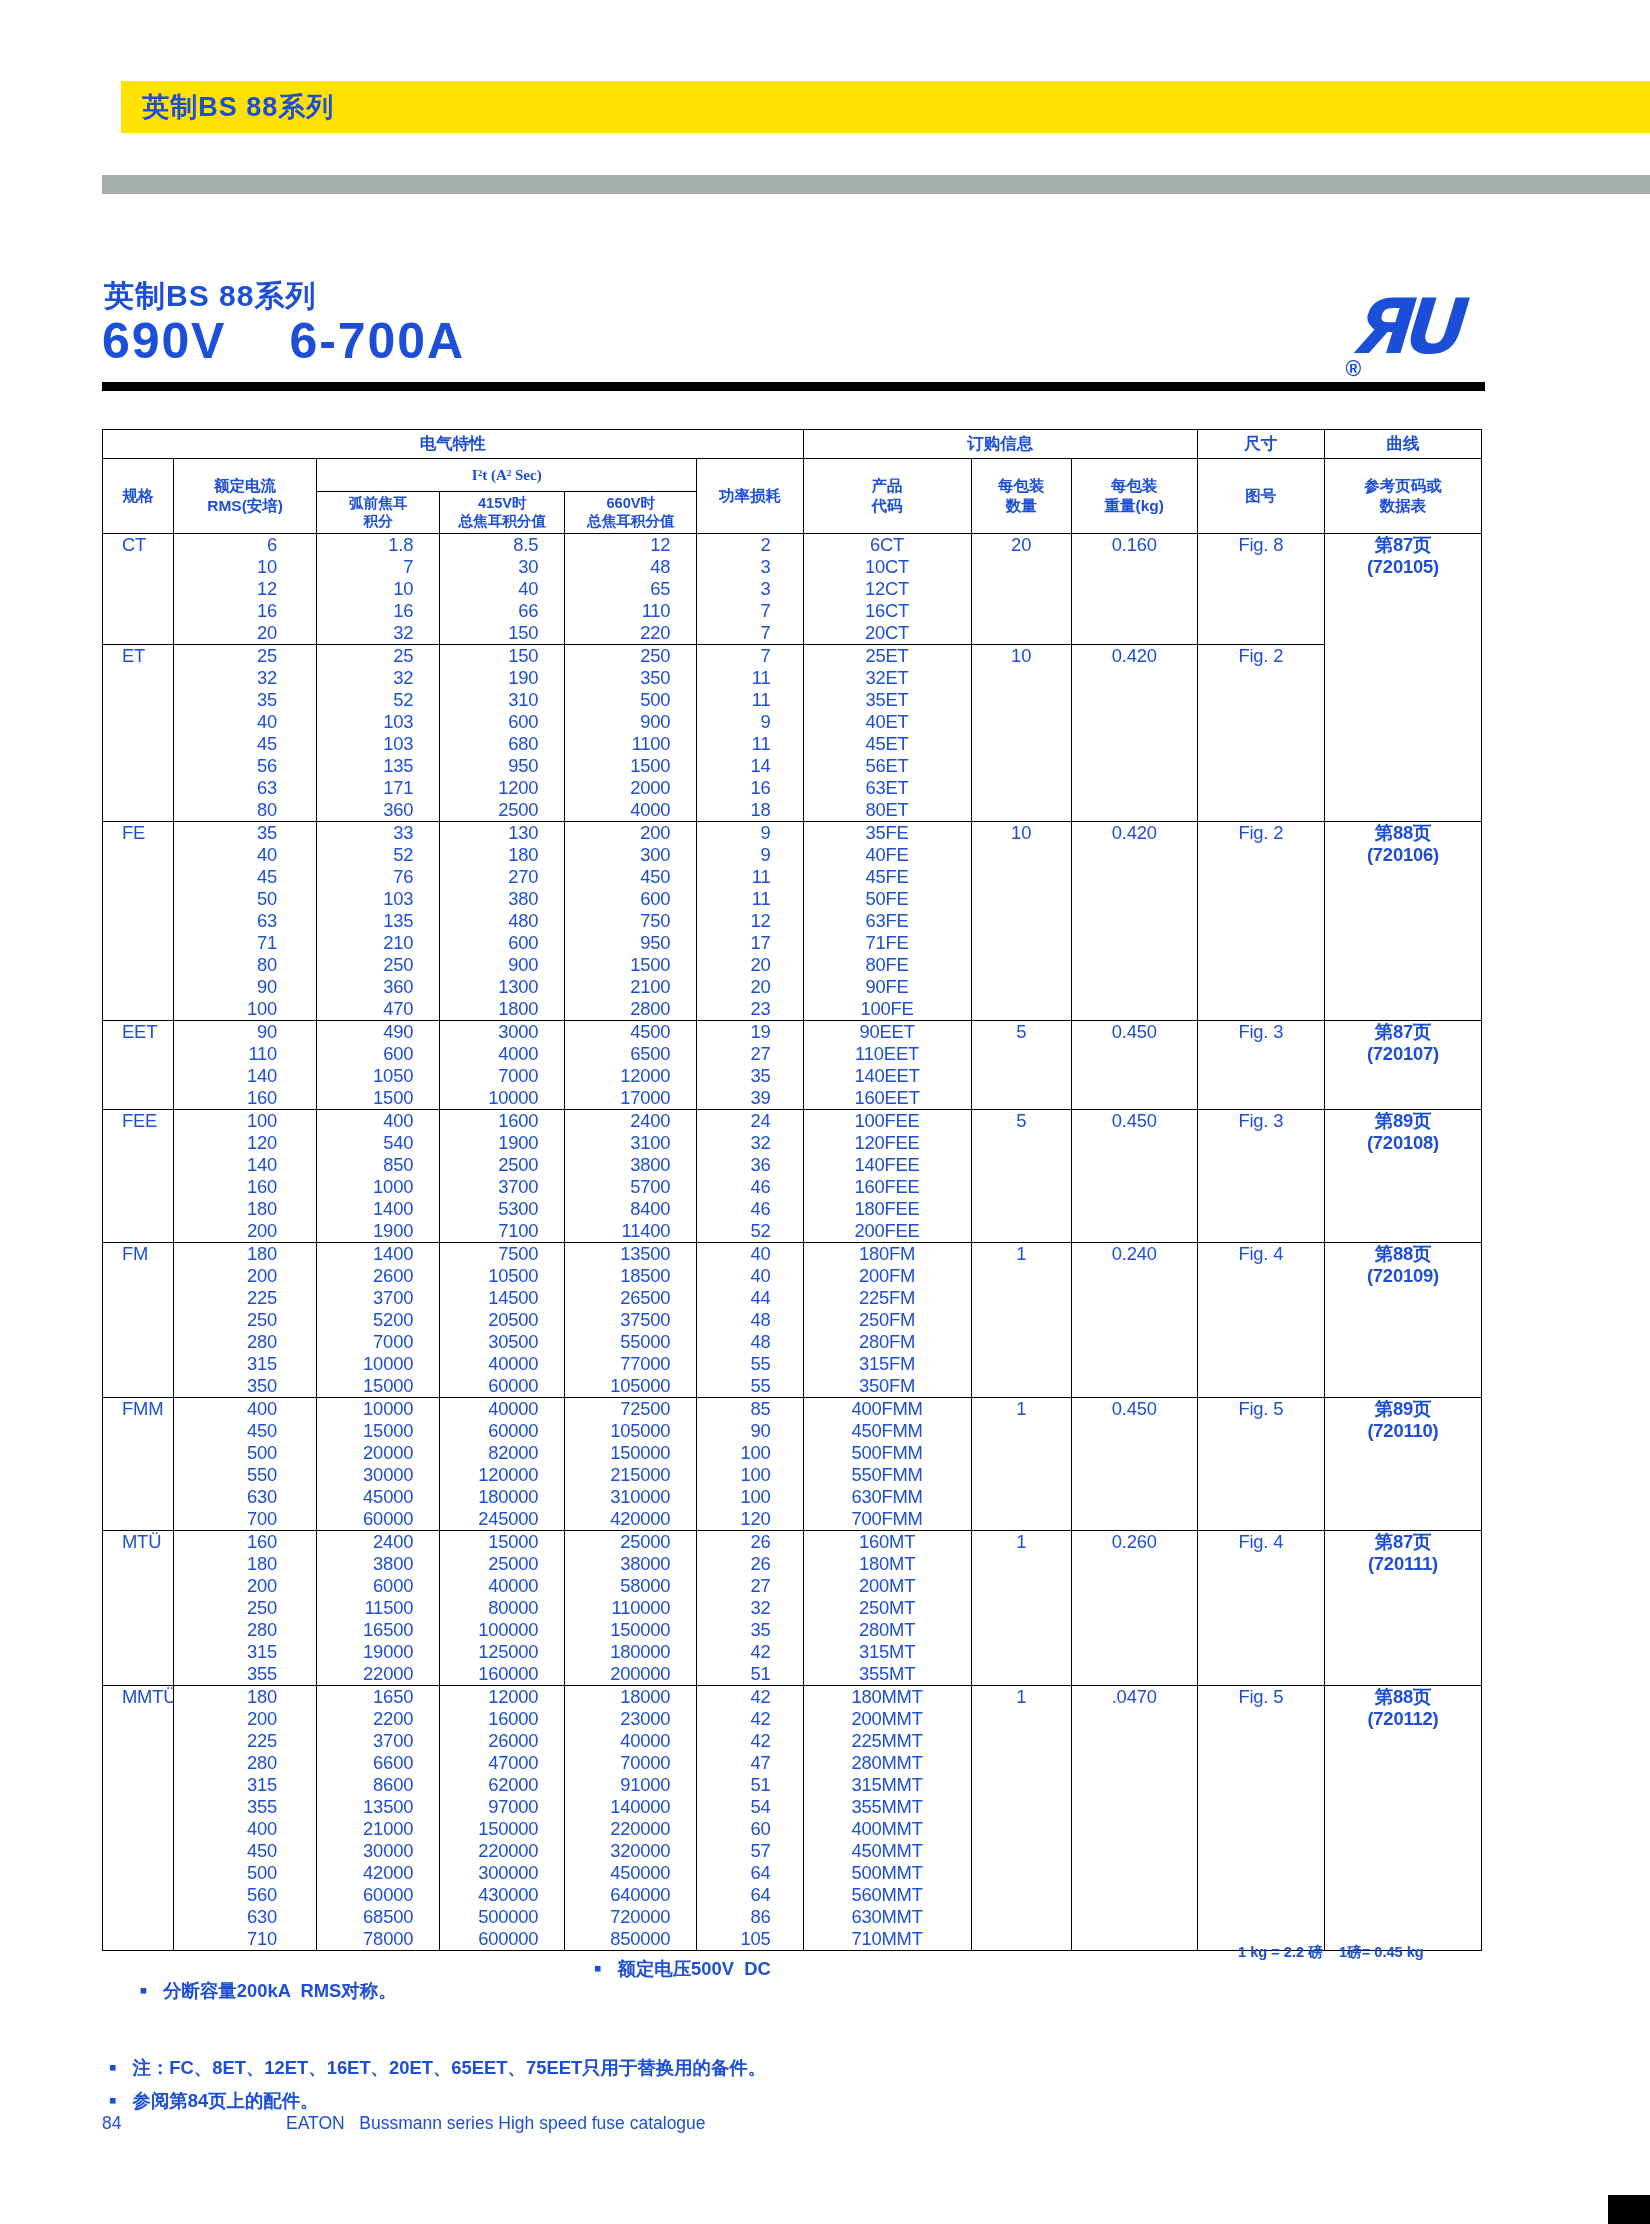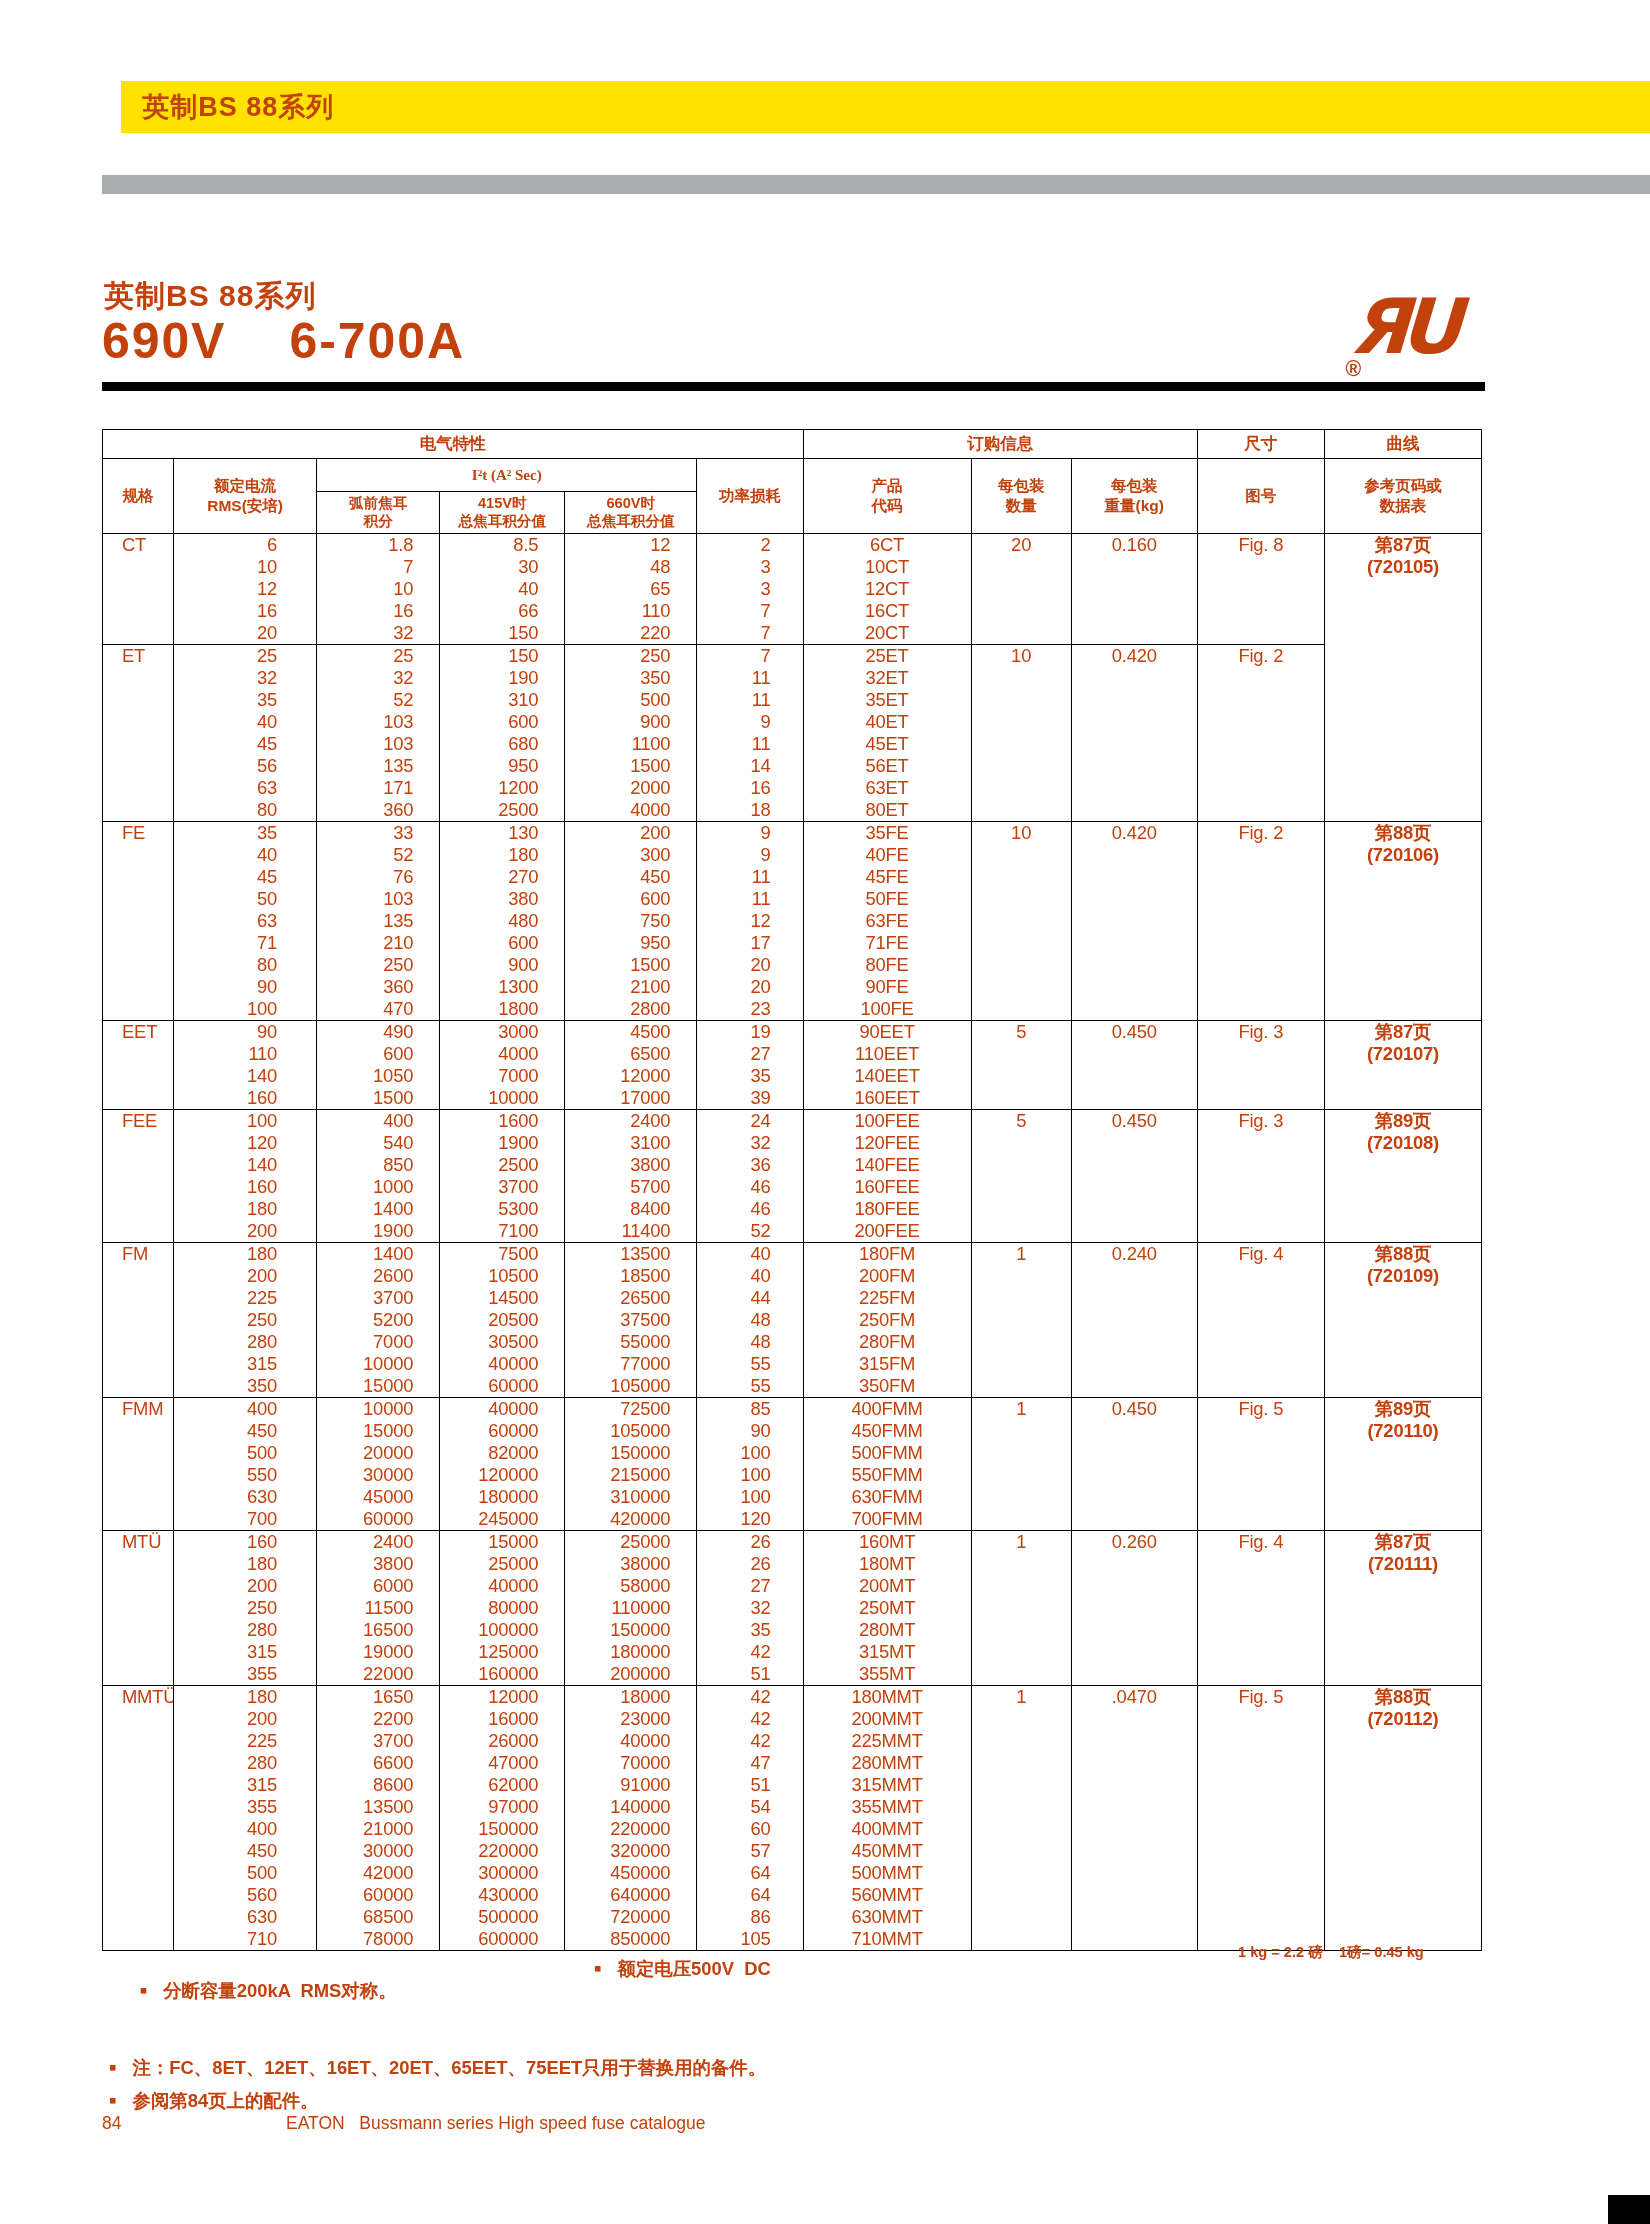--- a/index.html
+++ b/index.html
@@ -1,18 +1,18 @@
 <!DOCTYPE html>
 <html><head>
 <meta charset="utf-8">
 <style>
   html,body{margin:0;padding:0;background:#e8e8e8;}
   .page{
     position:relative; width:1651px; height:2224px; background:#ffffff;
-    font-family:"Liberation Sans","DejaVu Sans",sans-serif; color:#c2410c; overflow:hidden;
+    font-family:"Liberation Sans","DejaVu Sans",sans-serif; color:#1d4ed8; overflow:hidden;
   }
   
   .banner{position:absolute; left:121px; top:81px; width:1529px; height:52px; background:#FFE200;}
   .banner-text{display:inline-block; margin-left:21.3px; line-height:52px; font-size:27px; font-weight:bold; letter-spacing:1px;}
   .gray-bar{position:absolute; left:102px; top:175px; width:1549px; height:19.4px; background:#A5ADAD;}
 
   
   .series-title{position:absolute; left:104px; top:276px; font-size:30px; font-weight:bold; letter-spacing:1px;}
   .rating-title{position:absolute; left:102px; top:312px; font-size:50px; font-weight:bold; white-space:pre; letter-spacing:1.9px;}
   .black-rule{position:absolute; left:102px; top:382px; width:1383px; height:8.7px; background:#000;}

